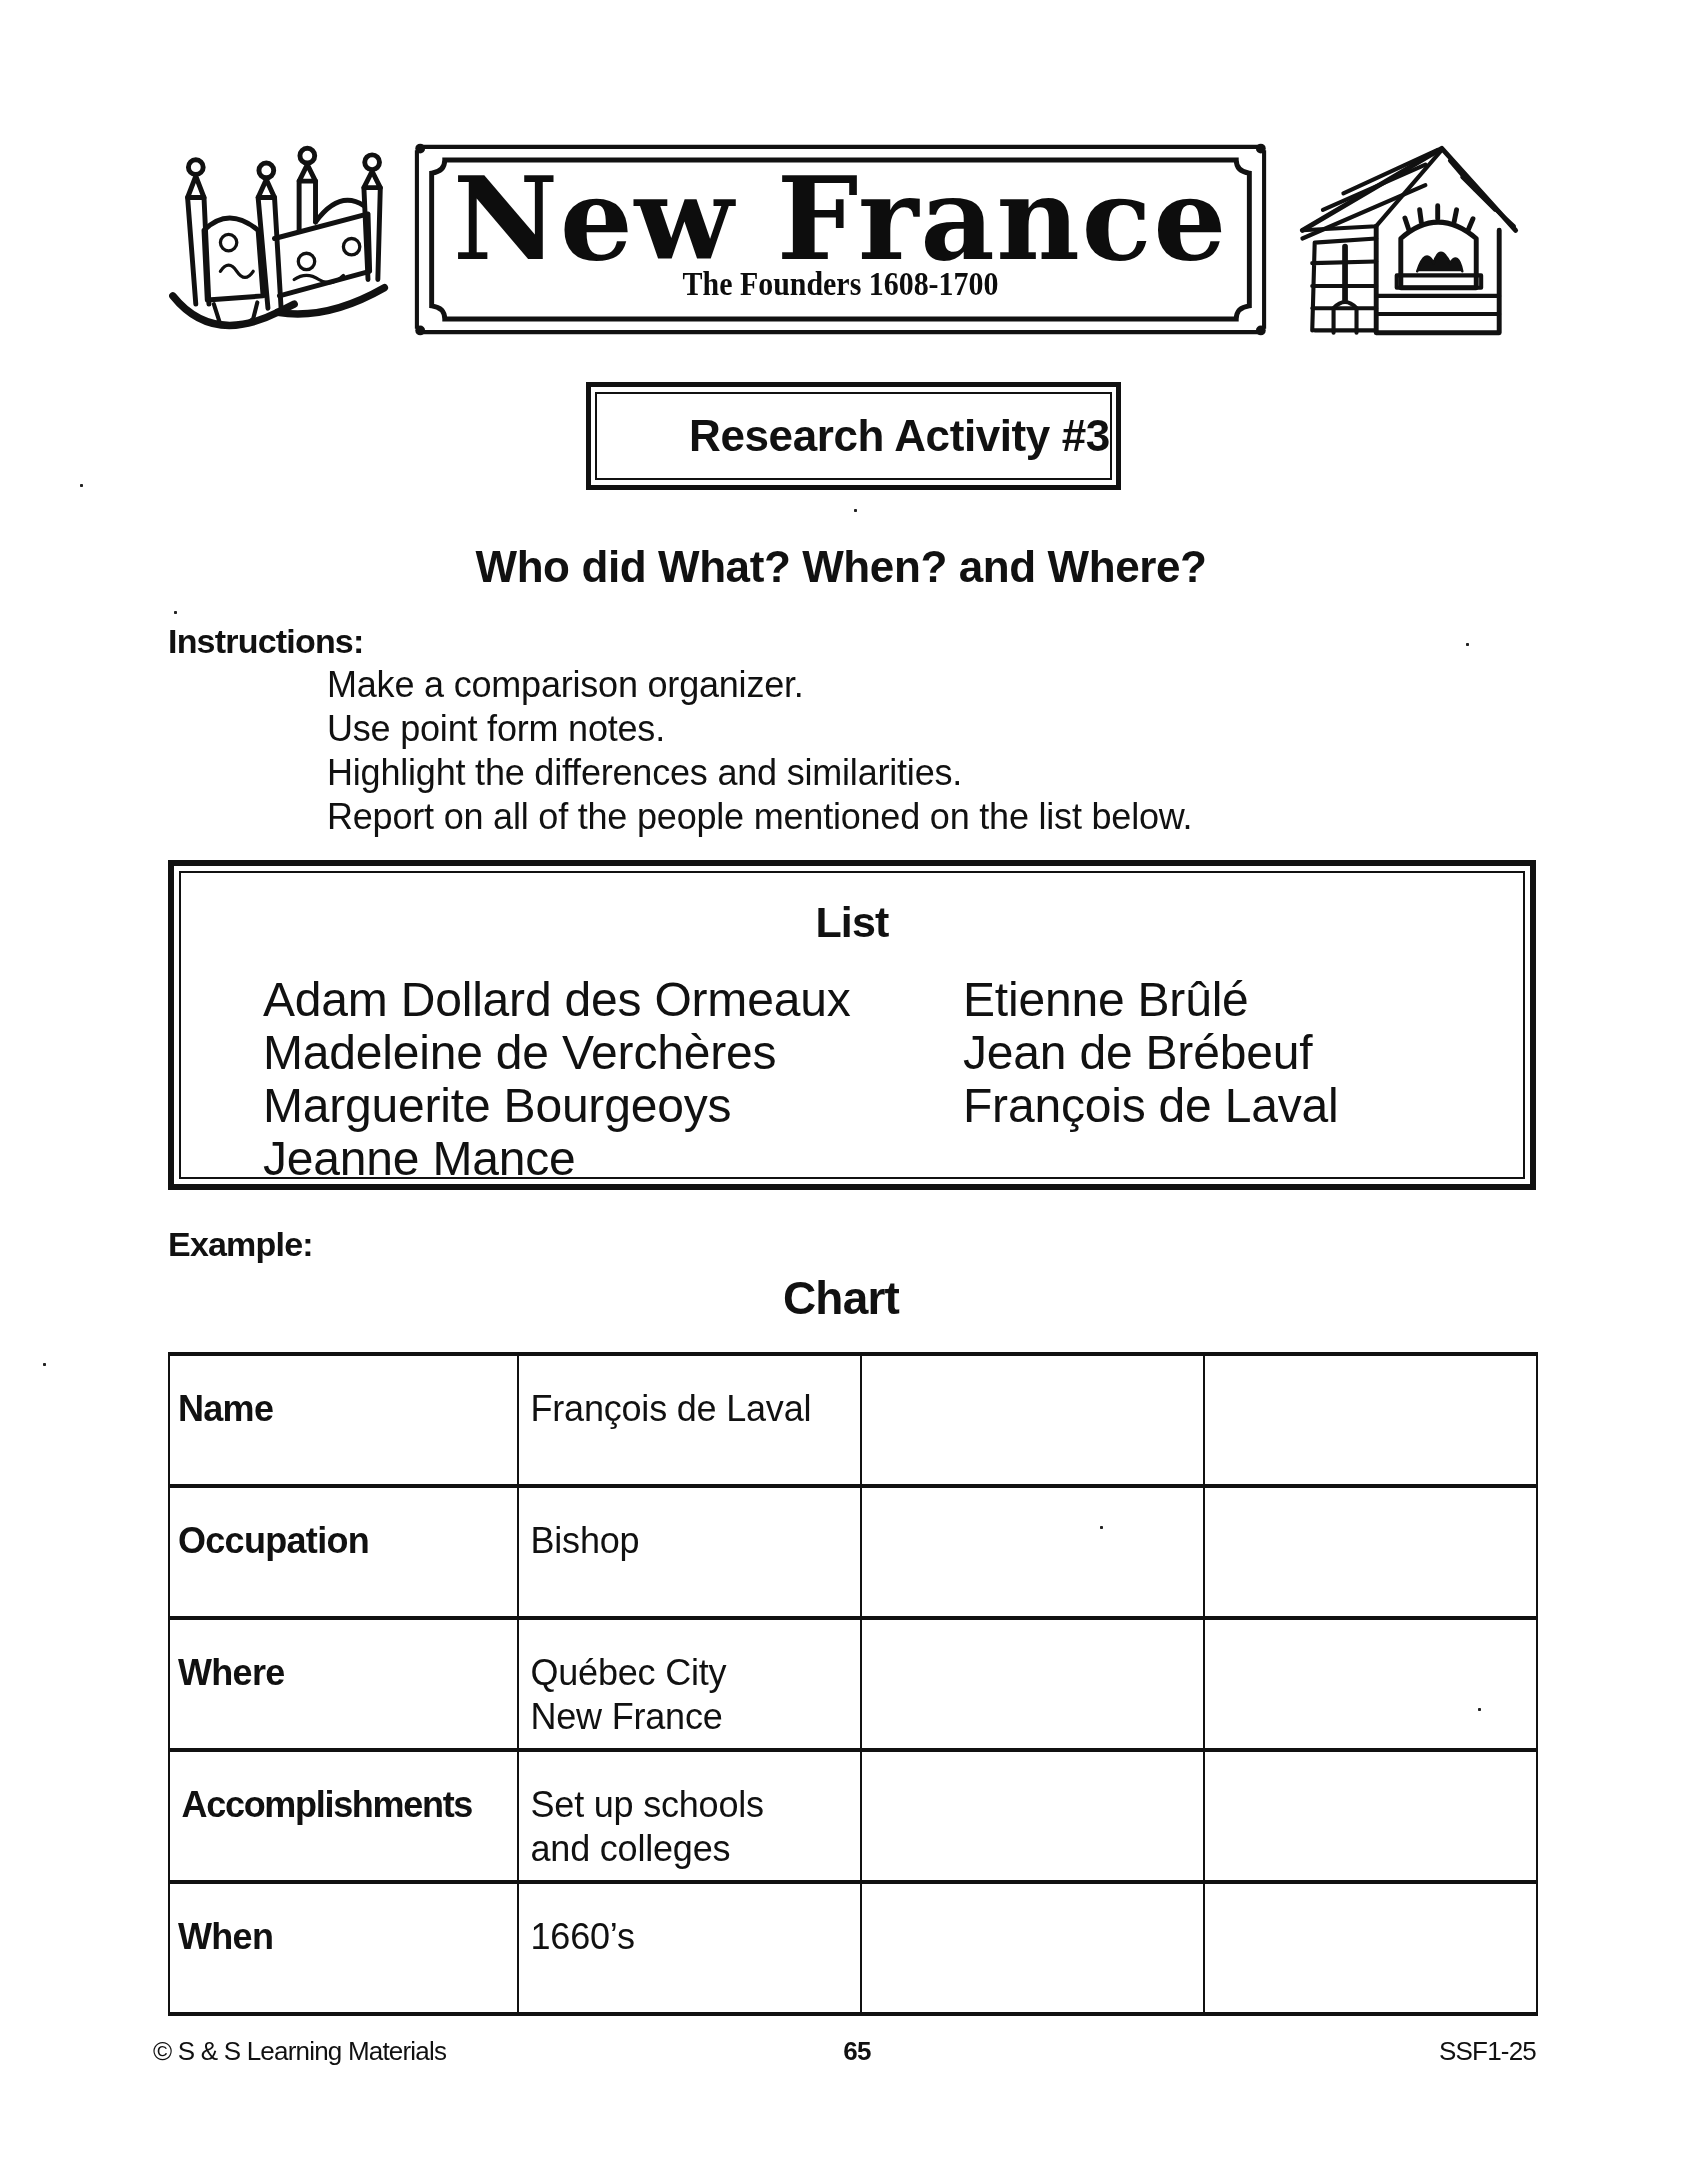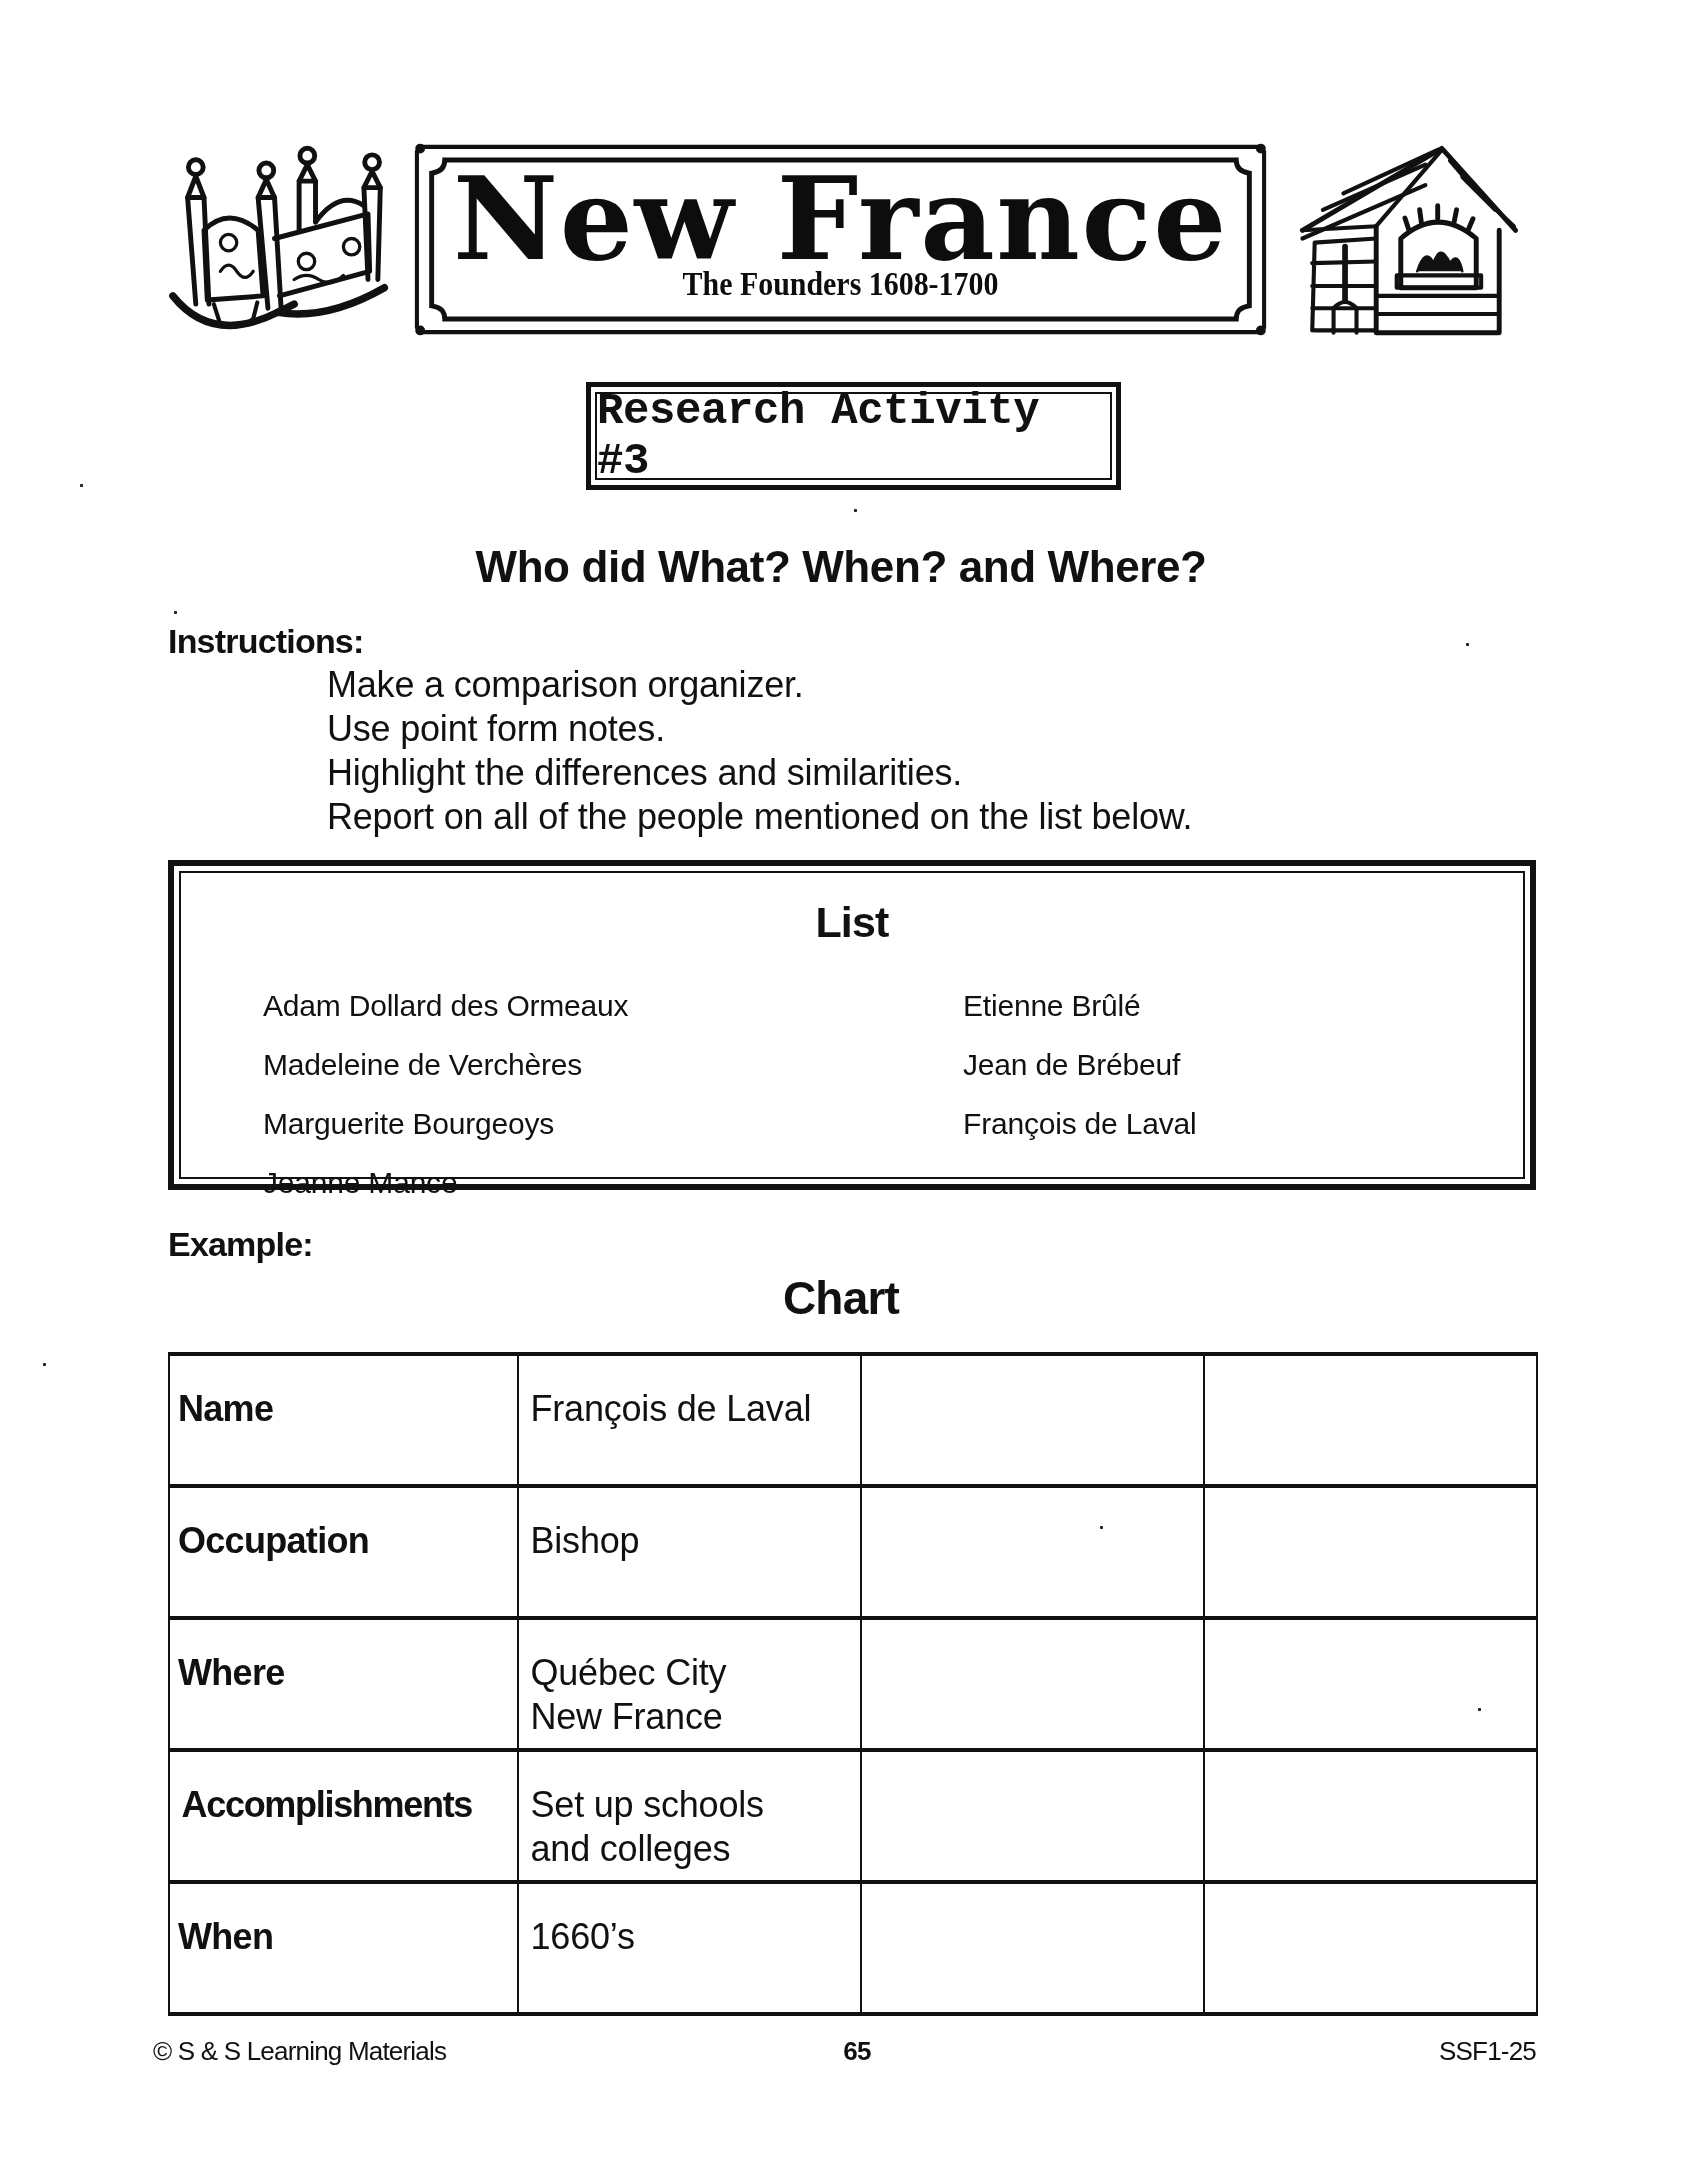--- a/index.html
+++ b/index.html
@@ -10,35 +10,35 @@
   .title-frame { position:absolute; left:411px; top:142px; width:859px; height:195px; }
   .title-frame svg { position:absolute; left:0; top:0; }
   .title-main { position:absolute; left:0; right:0; top:8.2px; text-align:center;
     font-family:"DejaVu Serif", serif; font-weight:bold; font-size:115px; letter-spacing:1.6px; line-height:1.2; color:#0d0d0d; }
   .title-sub { position:absolute; left:0; right:0; top:123px; text-align:center;
     font-family:"Liberation Serif", serif; font-weight:bold; font-size:34px; color:#0d0d0d; transform:scaleX(0.88); }
 
   
   .ra-box { position:absolute; left:586px; top:382px; width:535px; height:108px; box-sizing:border-box;
     border:5px solid #111; }
-  .ra-inner { position:absolute; left:4.1px; top:5px; right:4.1px; bottom:5px; border:2.1px solid #111; display:flex; align-items:center; justify-content:center;font-family:Liberation Mono, monospace; }
+  .ra-inner { position:absolute; left:4.1px; top:5px; right:4.1px; bottom:5px; border:2.1px solid #111; display:flex; align-items:center; justify-content:flex-end; }
   .ra-text { font-size:44px; font-weight:bold; letter-spacing:-0.4px; }
 
   .question { position:absolute; left:0; width:1682px; top:542px; text-align:center; font-size:44px; font-weight:bold; letter-spacing:-0.4px; }
 
   .instr-label { position:absolute; left:168px; top:622px; font-size:34px; font-weight:bold; letter-spacing:-0.8px; }
   .instr-list { position:absolute; left:327px; top:663px; margin:0; padding:0; list-style:none; }
   .instr-list li { font-size:36px; line-height:44px; letter-spacing:-0.2px; }
 
   
   .list-box { position:absolute; left:168px; top:860px; width:1368px; height:330px; box-sizing:border-box; border:6.6px solid #111; }
   .list-inner { position:absolute; left:5px; top:5px; right:5px; bottom:5px; border:2.1px solid #111; }
   .list-title { position:absolute; left:0; right:0; top:25px; text-align:center; font-size:43px; font-weight:bold; letter-spacing:-0.8px; }
   .list-col { position:absolute; top:100px; margin:0; padding:0; list-style:none; }
-  .list-col li { font-size:30px; line-height:53px; letter-spacing:-0.2px;margin-top:6px; }
+  .list-col li { font-size:48px; line-height:53px; letter-spacing:-0.2px; }
   .list-col.left { left:82px; }
   .list-col.right { left:782px; }
 
   .example-label { position:absolute; left:168px; top:1225px; font-size:34px; font-weight:bold; letter-spacing:-0.8px; }
   .chart-title { position:absolute; left:0; width:1682px; top:1271px; text-align:center; font-size:46px; font-weight:bold; letter-spacing:-0.8px; }
 
   
   table.chart { position:absolute; left:168px; top:1352px; width:1368px; border-collapse:collapse; table-layout:fixed; }
   table.chart td { border:2.5px solid #111; height:126px; vertical-align:top; padding:31px 10px 0 11.5px; font-size:36px; line-height:44px; letter-spacing:-0.2px; box-sizing:border-box; }
   table.chart tr { height:132px; }

